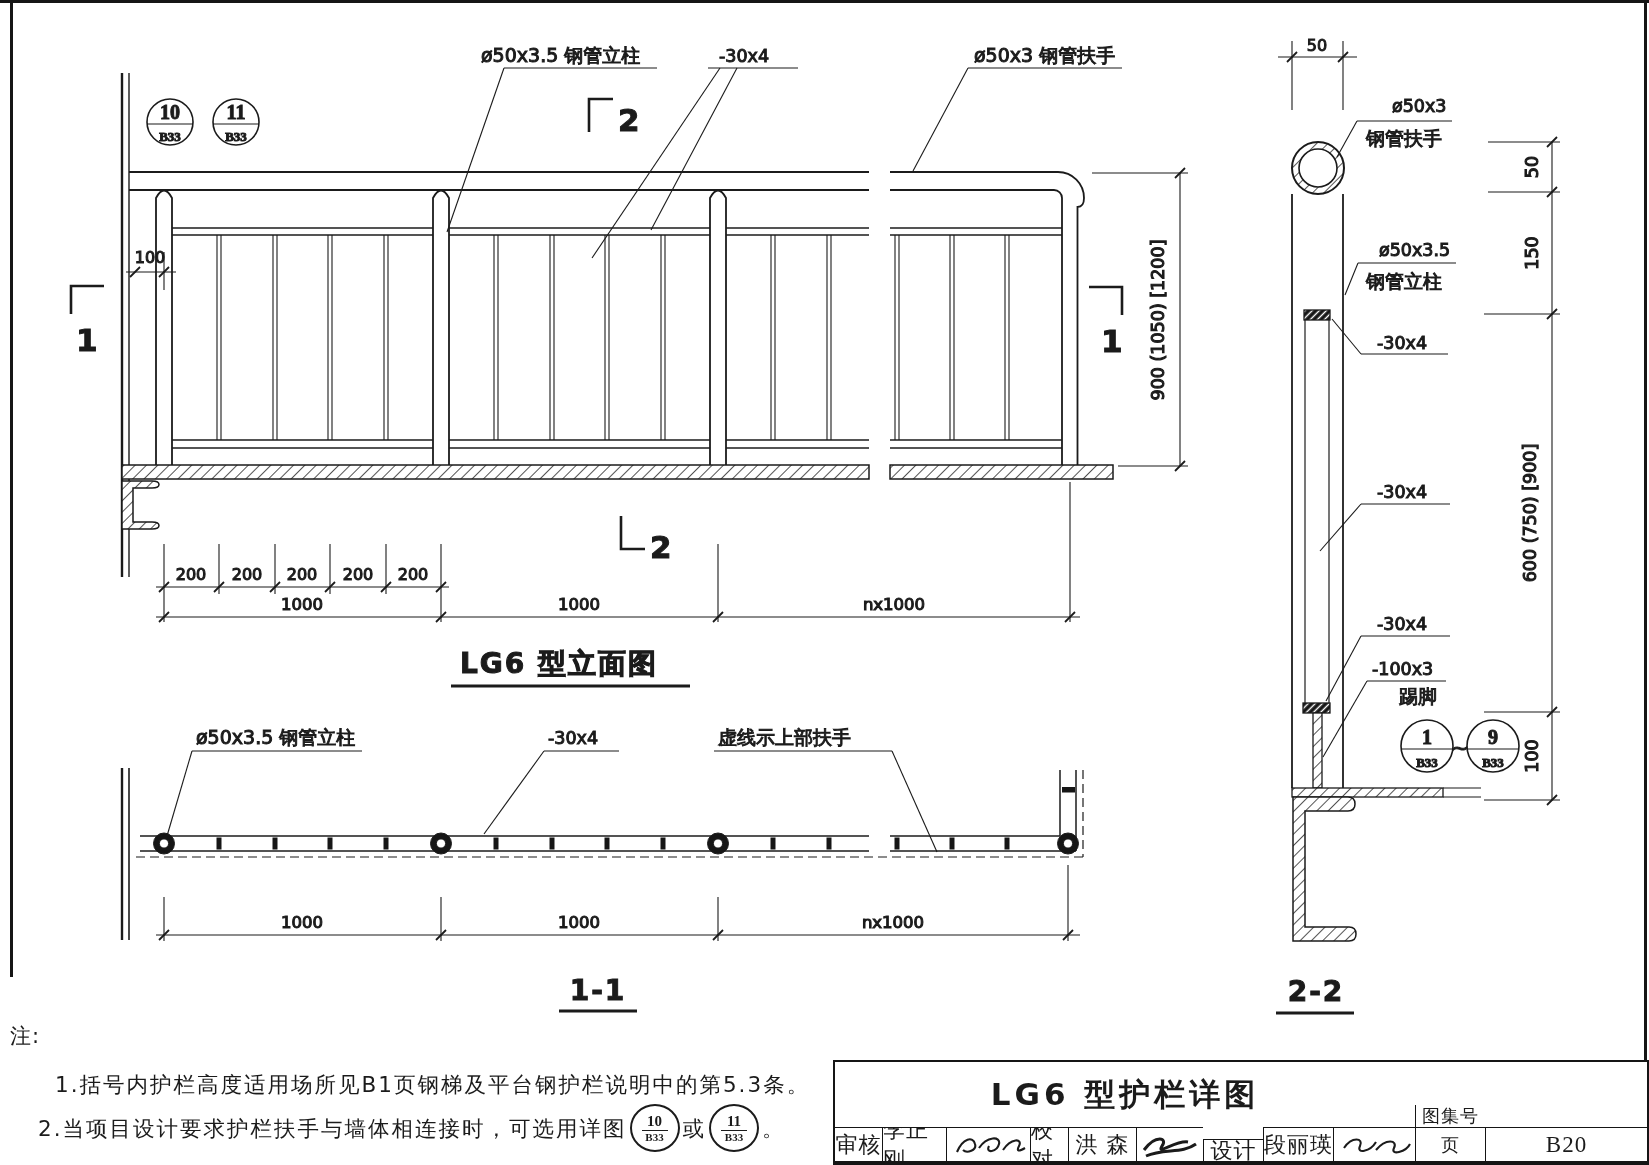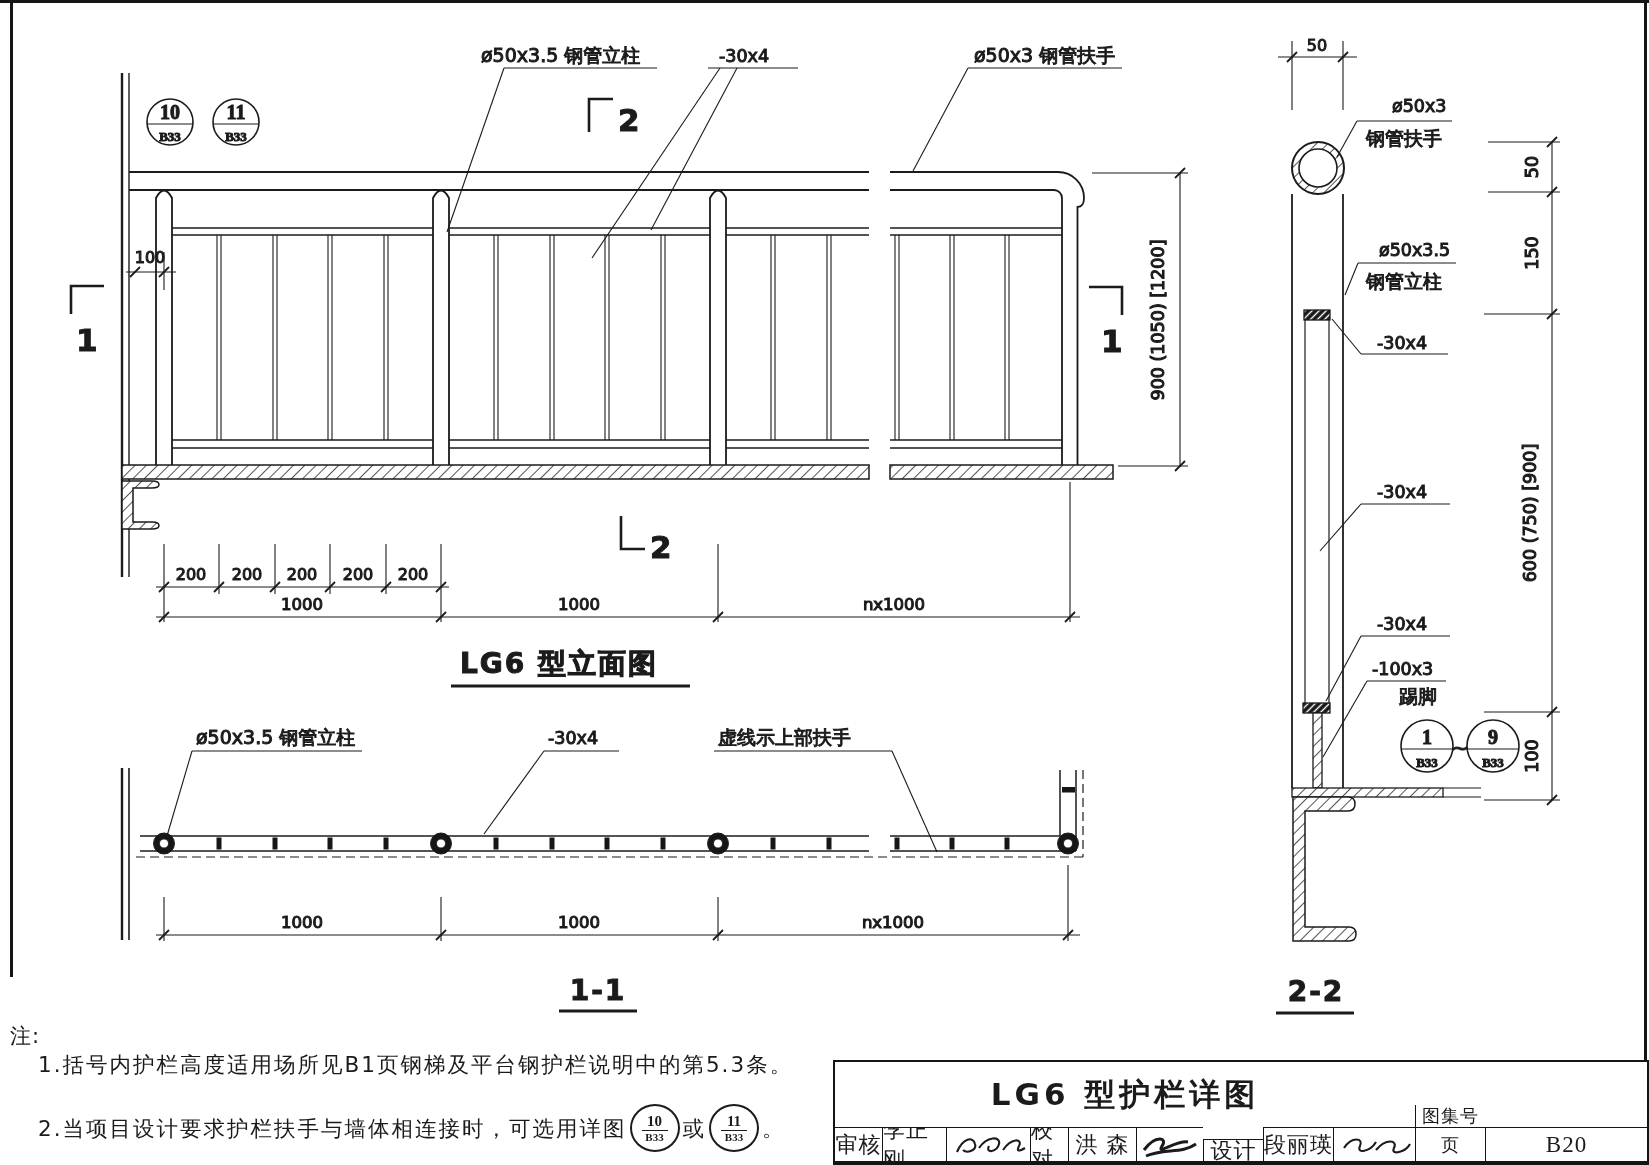--- a/index.html
+++ b/index.html
@@ -12,21 +12,21 @@
   .lblt{font-size:17.5px;}
   .mark{font-size:31px;font-weight:bold;}
   .vtitle{font-size:28px;font-weight:600;letter-spacing:2px;}
   .bubn{font-family:"Liberation Serif",serif;font-weight:bold;font-size:20px;}
   .bubs{font-family:"Liberation Serif",serif;font-weight:bold;font-size:13px;}
   .border-bar{position:absolute;background:#151515;}
   
   .notes{position:absolute;left:10px;top:1022px;width:815px;}
   .note-head{font-size:21px;letter-spacing:1px;}
   .note-line{position:absolute;left:28px;white-space:nowrap;font-size:21.5px;letter-spacing:2px;}
-  .note1{top:28px;}
+  .note1{top:48px;margin-left:17px;}
   .note2{top:82px;display:flex;align-items:center;}
   .ibub{width:46px;height:44px;border:2px solid #1b1b1b;border-radius:50%;
         display:inline-flex;flex-direction:column;align-items:center;justify-content:center;
         line-height:1;flex:0 0 auto;margin:0 3px;background:#fff;}
   .ibub .n{font-family:"Liberation Serif",serif;font-weight:bold;font-size:15px;letter-spacing:0;}
   .ibub .d{width:26px;border-top:1.6px solid #1b1b1b;margin:1px 0;}
   .ibub .s{font-family:"Liberation Serif",serif;font-weight:bold;font-size:11px;letter-spacing:0;}
   
   .tblock{position:absolute;left:833px;top:1060px;width:816px;height:103px;
           border:2.5px solid #151515;box-sizing:border-box;display:grid;

